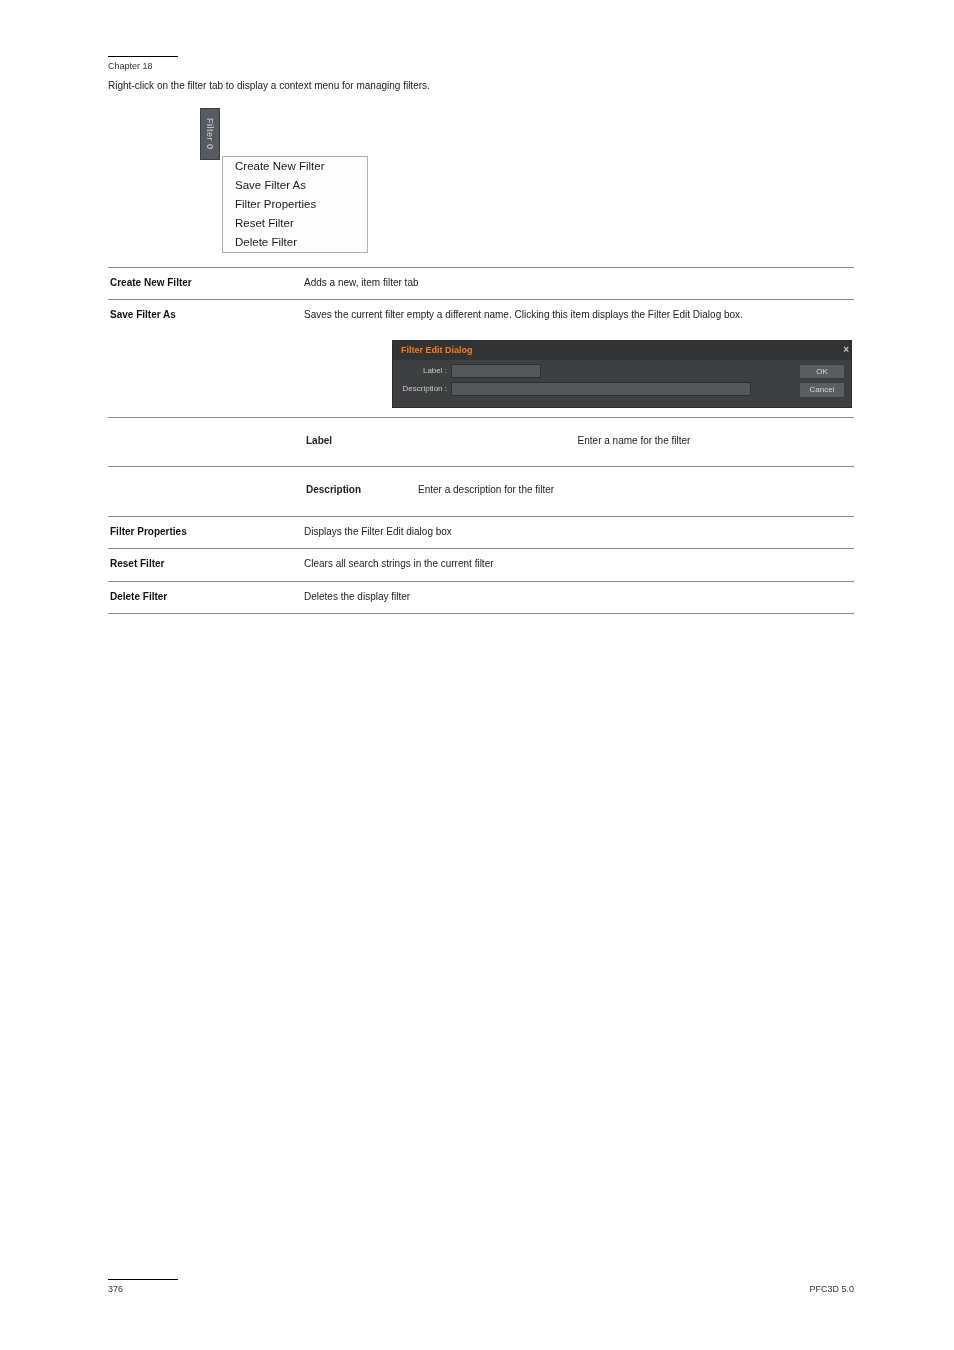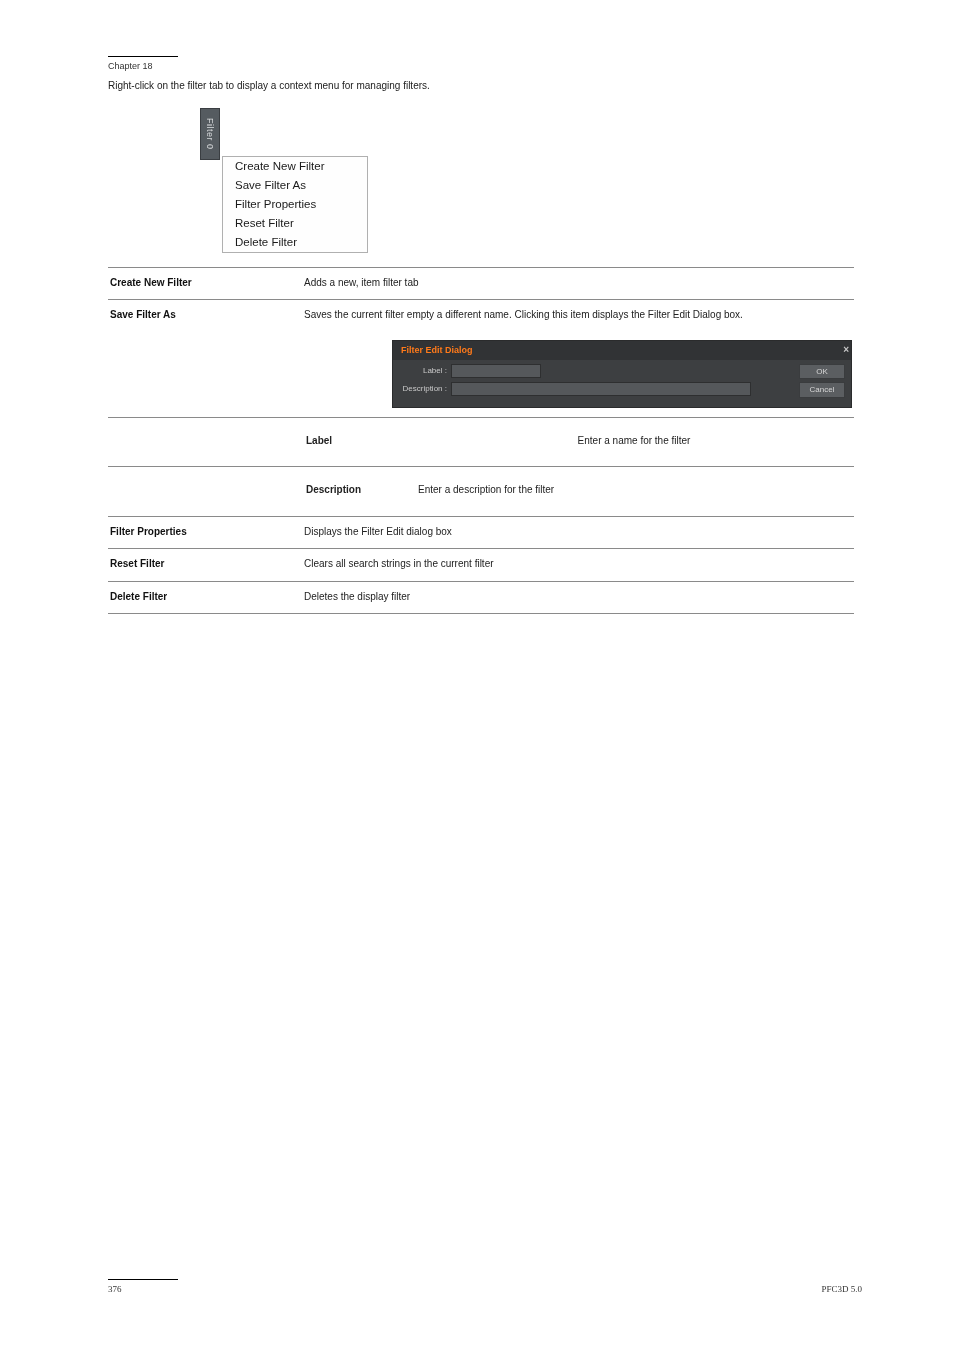--- a/index.html
+++ b/index.html
@@ -145,22 +145,21 @@
     font-size: 8px;
     text-align: center;
     padding: 1px 0;
     margin-bottom: 3px;
   }
   
   .footer {
     position: absolute;
     bottom: 56px;
     left: 108px;
-    right: 92px;
-    font-family: Liberation Serif, serif;
+    right: 100px;
   }
   .footer-rule {
     border: none;
     border-top: 1px solid #000;
     width: 70px;
     margin-bottom: 4px;
   }
   .footer-line {
     font-size: 9px;
     color: #333;

